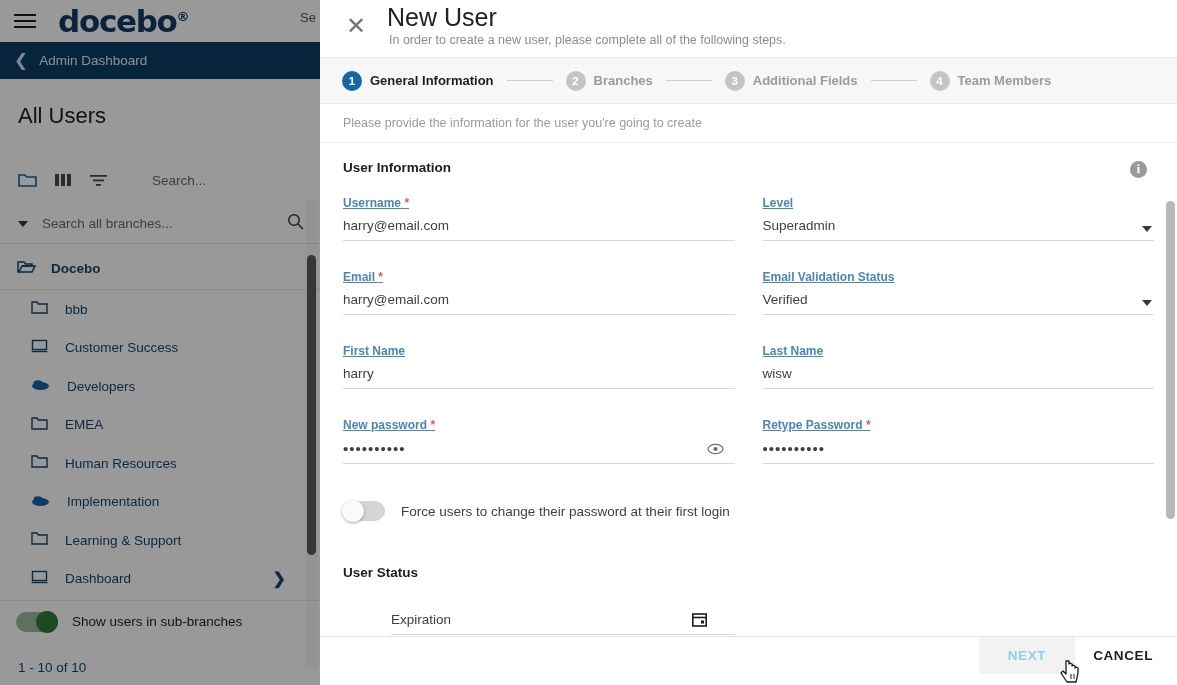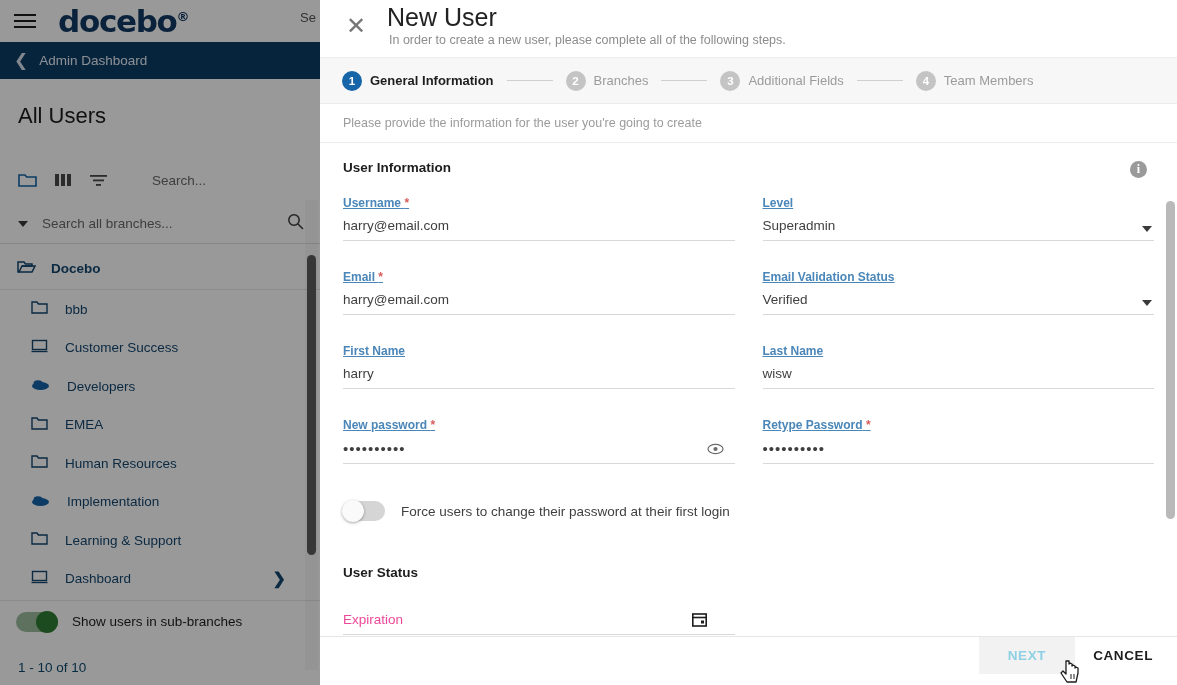--- a/index.html
+++ b/index.html
@@ -148,21 +148,21 @@
   .step { display: flex; align-items: center; }
   .step-num {
     width: 20px; height: 20px; border-radius: 50%;
     display: flex; align-items: center; justify-content: center;
     font-size: 11.5px; color: #fff; font-weight: 700;
   }
   .step-num.active { background: #1565a8; }
   .step-num.inactive { background: #c4c4c4; }
   .step-label { margin-left: 8px; font-size: 13px; }
   .step-label.active { color: #1d1d1d; font-weight: 700; }
-  .step-label.inactive { color: #9b9b9b; font-weight: 400; }
+  .step-label.inactive { color: #9b9b9b; font-weight: 700; }
   .step-line {
     width: 46px; height: 1px; background: #cfcfcf; margin: 0 13px;
   }
   #modal-hint {
     flex: none; height: 39px; display: flex; align-items: center;
     padding-left: 23px; font-size: 12.5px; color: #9b9b9b;
     border-bottom: 1px solid #ececec;
   }
   #modal-body {
     flex: 1; position: relative; overflow: hidden; padding: 0 23px;
@@ -184,21 +184,21 @@
   .field { position: relative; }
   .field-label {
     font-size: 12px; font-weight: 700; color: #4a86b8;
     margin-bottom: 8px; display: block; text-decoration: underline;
   }
   .req { color: #d95c5c; font-weight: 700; }
   .field-value {
     font-size: 13.5px; color: #3f3f3f; padding-bottom: 6px;
     border-bottom: 1px solid #d8d8d8; min-height: 23px;
   }
-  .field-value.placeholder { color: #ec4899; }
+  .field-value.placeholder { color: #404040; margin-left: 48px; }
   .field-value.dots { letter-spacing: 1px; font-size: 15px; color: #3f3f3f; }
   .sel-caret {
     position: absolute; right: 2px; bottom: 9px;
     width: 0; height: 0; border-left: 5px solid transparent;
     border-right: 5px solid transparent; border-top: 6px solid #3a3a3a;
   }
   .eye { position: absolute; right: 11px; bottom: 5px; }
   .cal { position: absolute; right: 28px; bottom: 4px; }
   .toggle-off {
     width: 42px; height: 20px; border-radius: 10px; background: #d5d5d5;

